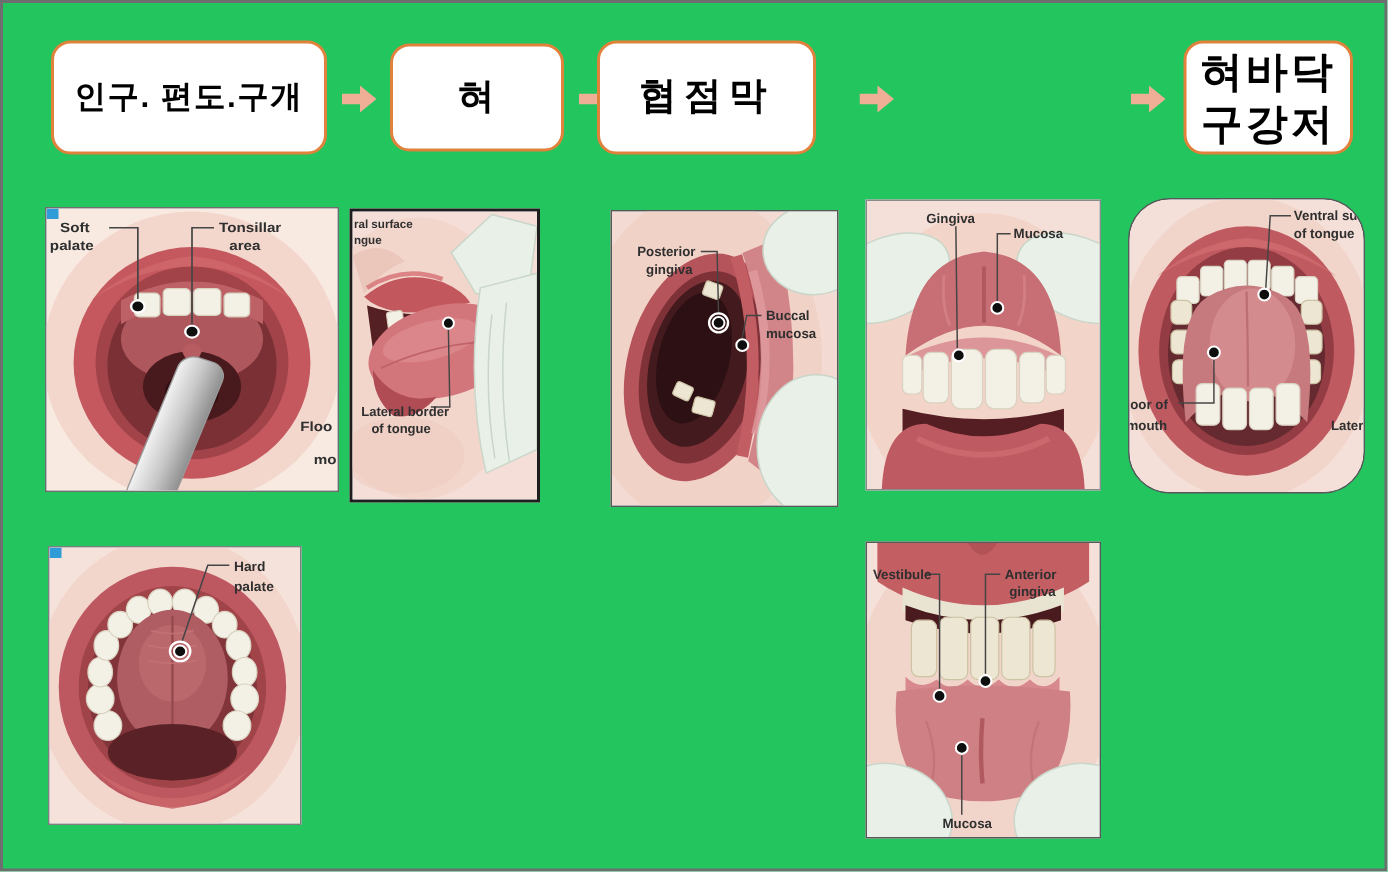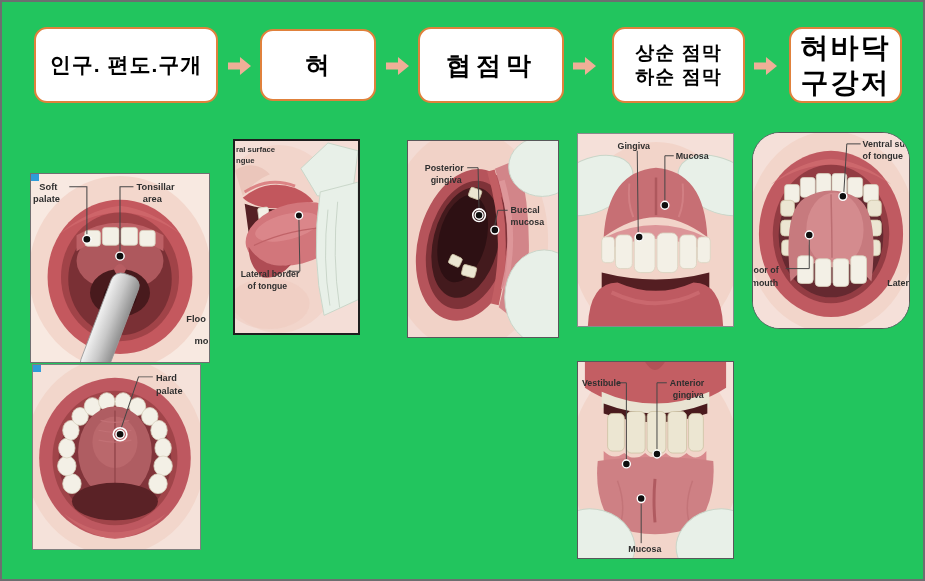--- a/index.html
+++ b/index.html
@@ -61,43 +61,39 @@
   </svg>
 
   <div class="fbox" style="left:258px;top:27px;width:116px;height:72px;font-size:24px;">
     <div>혀</div>
   </div>
 
   <svg class="arrow" style="left:384px;top:55px;" viewBox="0 0 24 18" preserveAspectRatio="none">
     <path d="M0,5.5 H12.5 V0 L24,9 L12.5,18 V12.5 H0 Z"></path>
   </svg>
 
-  <div class="fbox" style="left:416px;top:25px;width:146px;height:76px;font-size:25px;letter-spacing:5px;">
+  <div class="fbox" style="left:396px;top:25px;width:146px;height:76px;font-size:25px;letter-spacing:5px;font-family:Liberation Serif, serif;">
     <div>협점막</div>
   </div>
 
   <svg class="arrow" style="left:571px;top:55px;" viewBox="0 0 24 18" preserveAspectRatio="none">
     <path d="M0,5.5 H12.5 V0 L24,9 L12.5,18 V12.5 H0 Z"></path>
   </svg>
 
-  <div class="fbox" style="left:610px;top:25px;width:133px;height:76px;font-size:19px;">
-    <div>상순 점막</div>
-    <div>하순 점막</div>
-  </div>
 
   <svg class="arrow" style="left:752px;top:55px;" viewBox="0 0 24 18" preserveAspectRatio="none">
     <path d="M0,5.5 H12.5 V0 L24,9 L12.5,18 V12.5 H0 Z"></path>
   </svg>
 
   <div class="fbox" style="left:787px;top:25px;width:113px;height:76px;font-size:28px;letter-spacing:2px;">
     <div>혀바닥</div>
     <div>구강저</div>
   </div>
 
-  <div class="fig" style="left:28px;top:136px;width:180px;height:190px;border-color:#6F6F71;margin-top:35px;">
+  <div class="fig" style="left:28px;top:136px;width:196px;height:190px;border-color:#6F6F71;">
     <svg viewBox="0 0 172 190" preserveAspectRatio="none">
       <rect width="172" height="190" fill="#F8E9E1"></rect>
       <ellipse cx="86" cy="100" rx="88" ry="98" fill="#F3D7CC"></ellipse>
       <ellipse cx="86" cy="104" rx="70" ry="78" fill="#C4585E"></ellipse>
       <path d="M26,62 Q86,16 146,62 Q118,36 86,32 Q54,36 26,62 Z" fill="#D2696E" opacity=".75"></path>
       <ellipse cx="86" cy="104" rx="57" ry="65" fill="#A14348"></ellipse>
       <ellipse cx="86" cy="106" rx="50" ry="57" fill="#7A3035"></ellipse>
       <ellipse cx="86" cy="88" rx="42" ry="30" fill="#AE585D"></ellipse>
       <path d="M44,78 Q86,50 128,78 L128,62 Q86,36 44,62 Z" fill="#BE6166"></path>
       <g>

